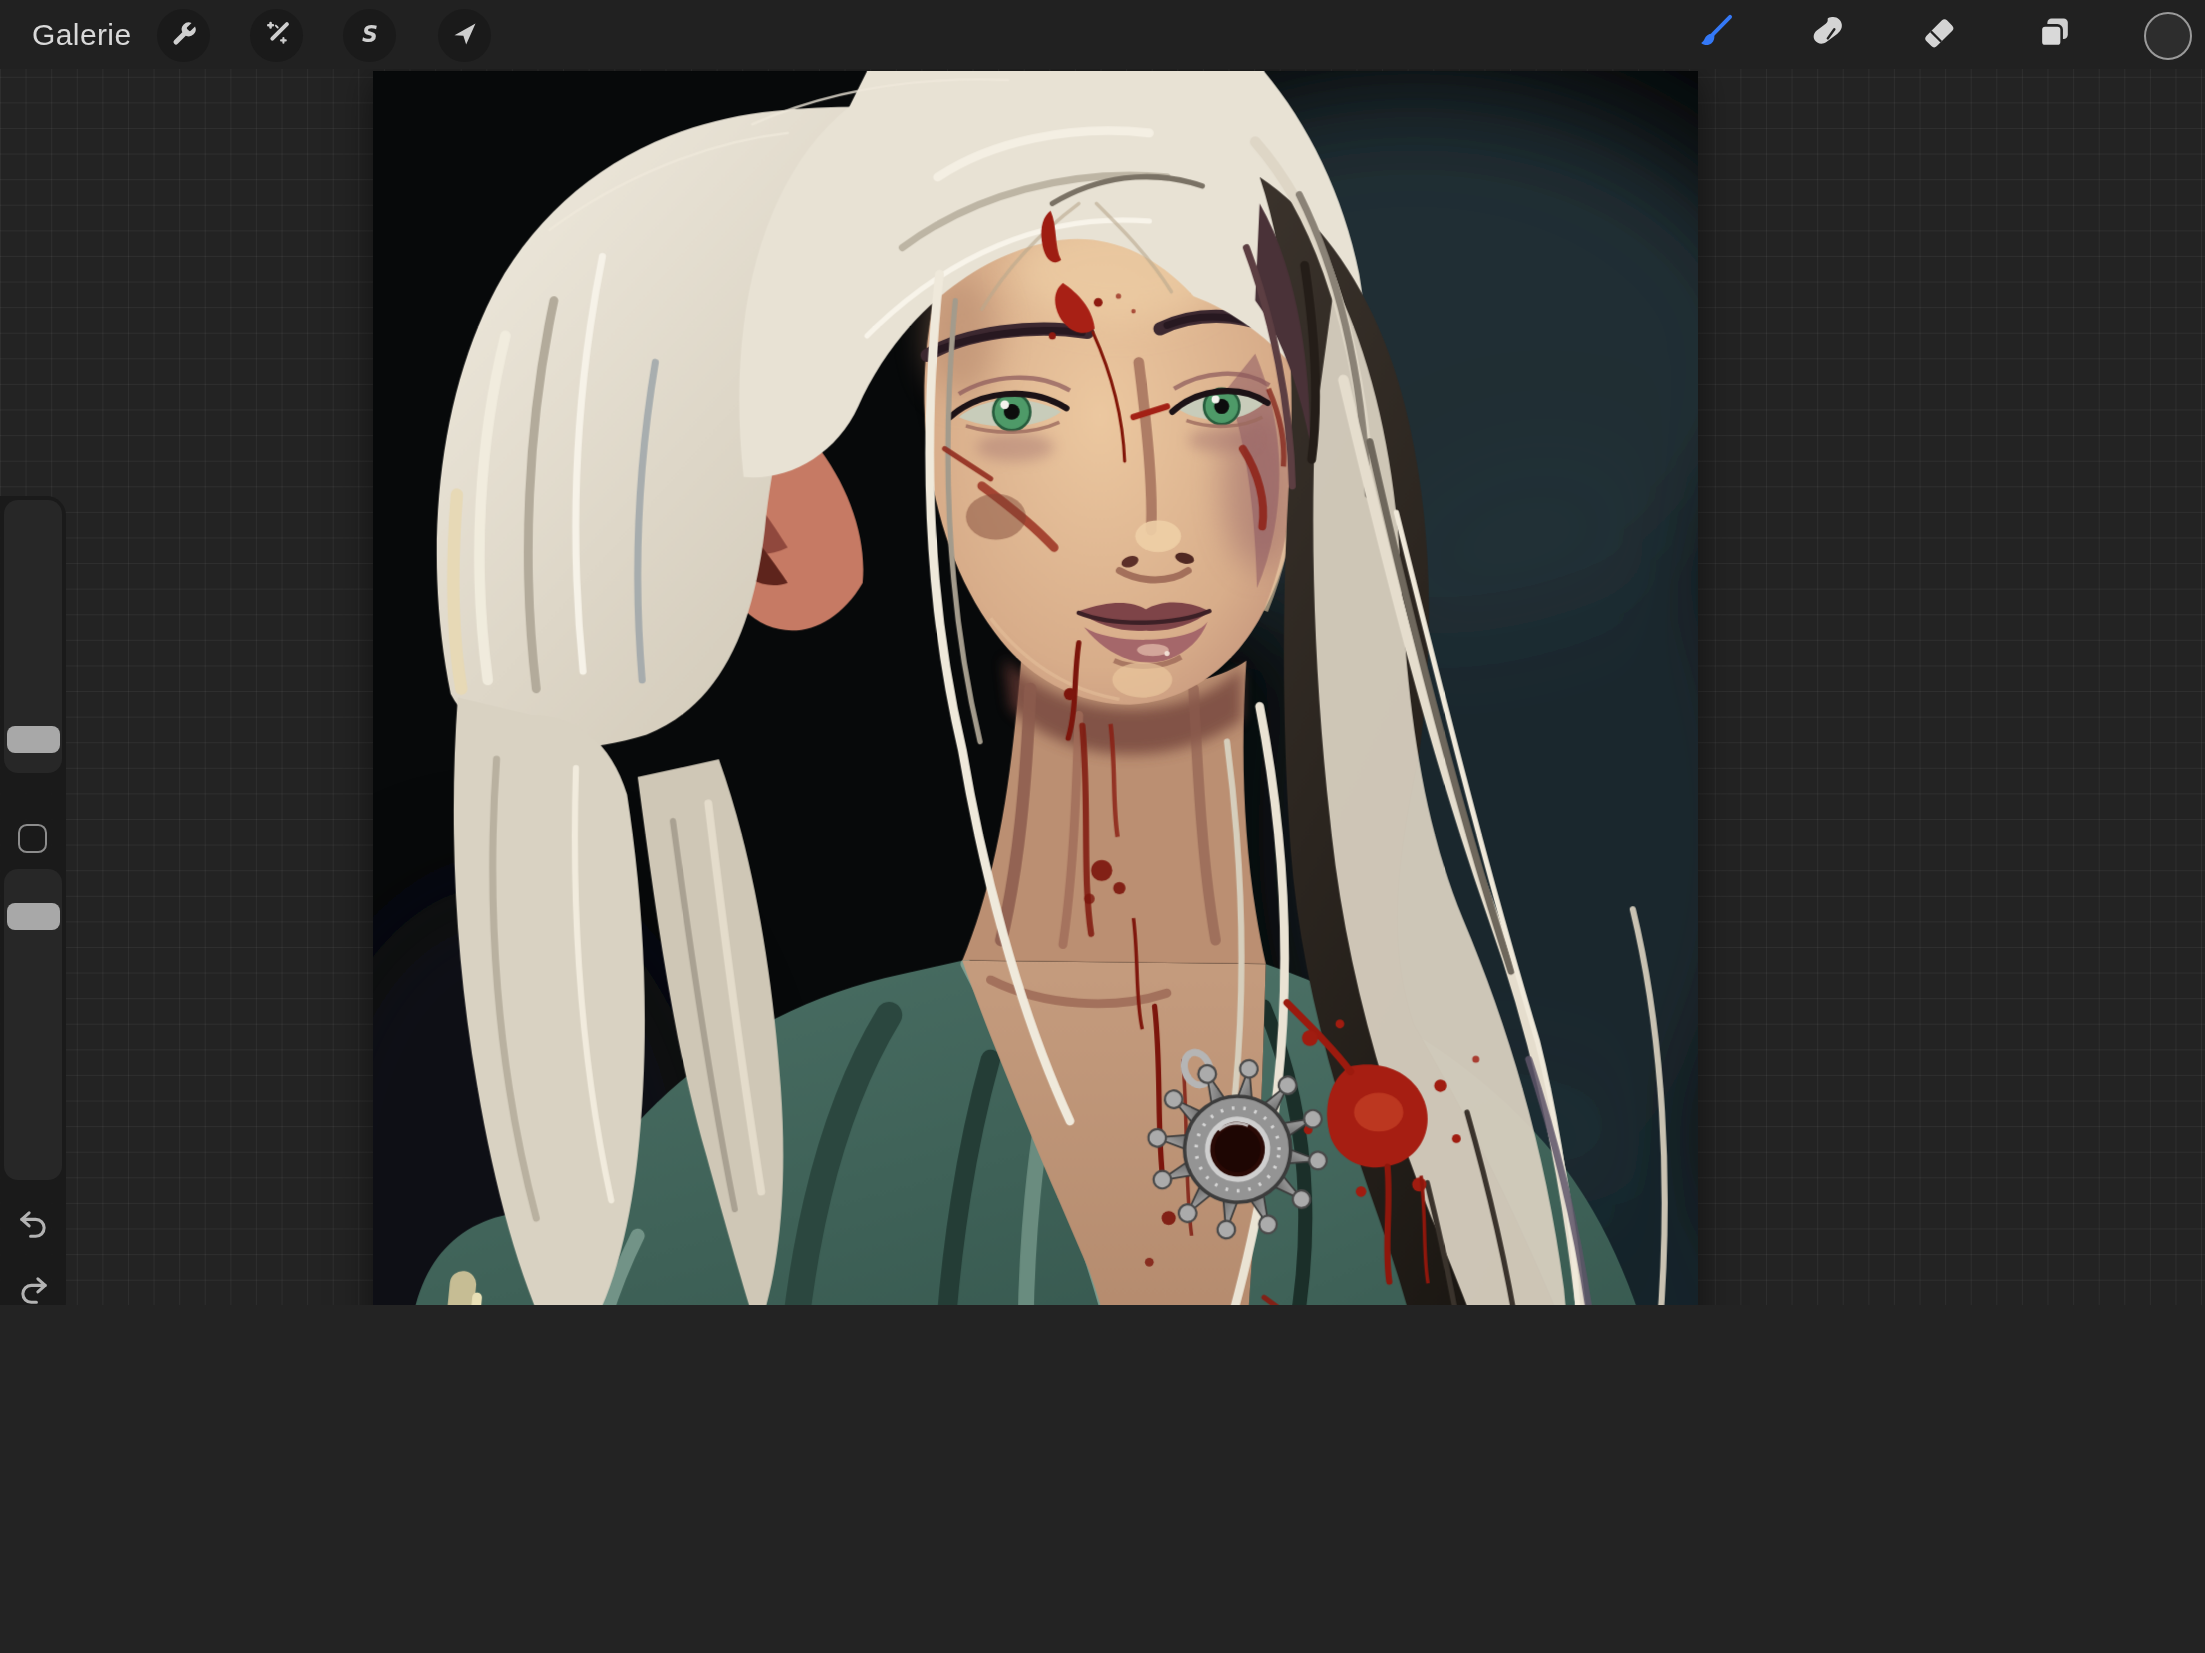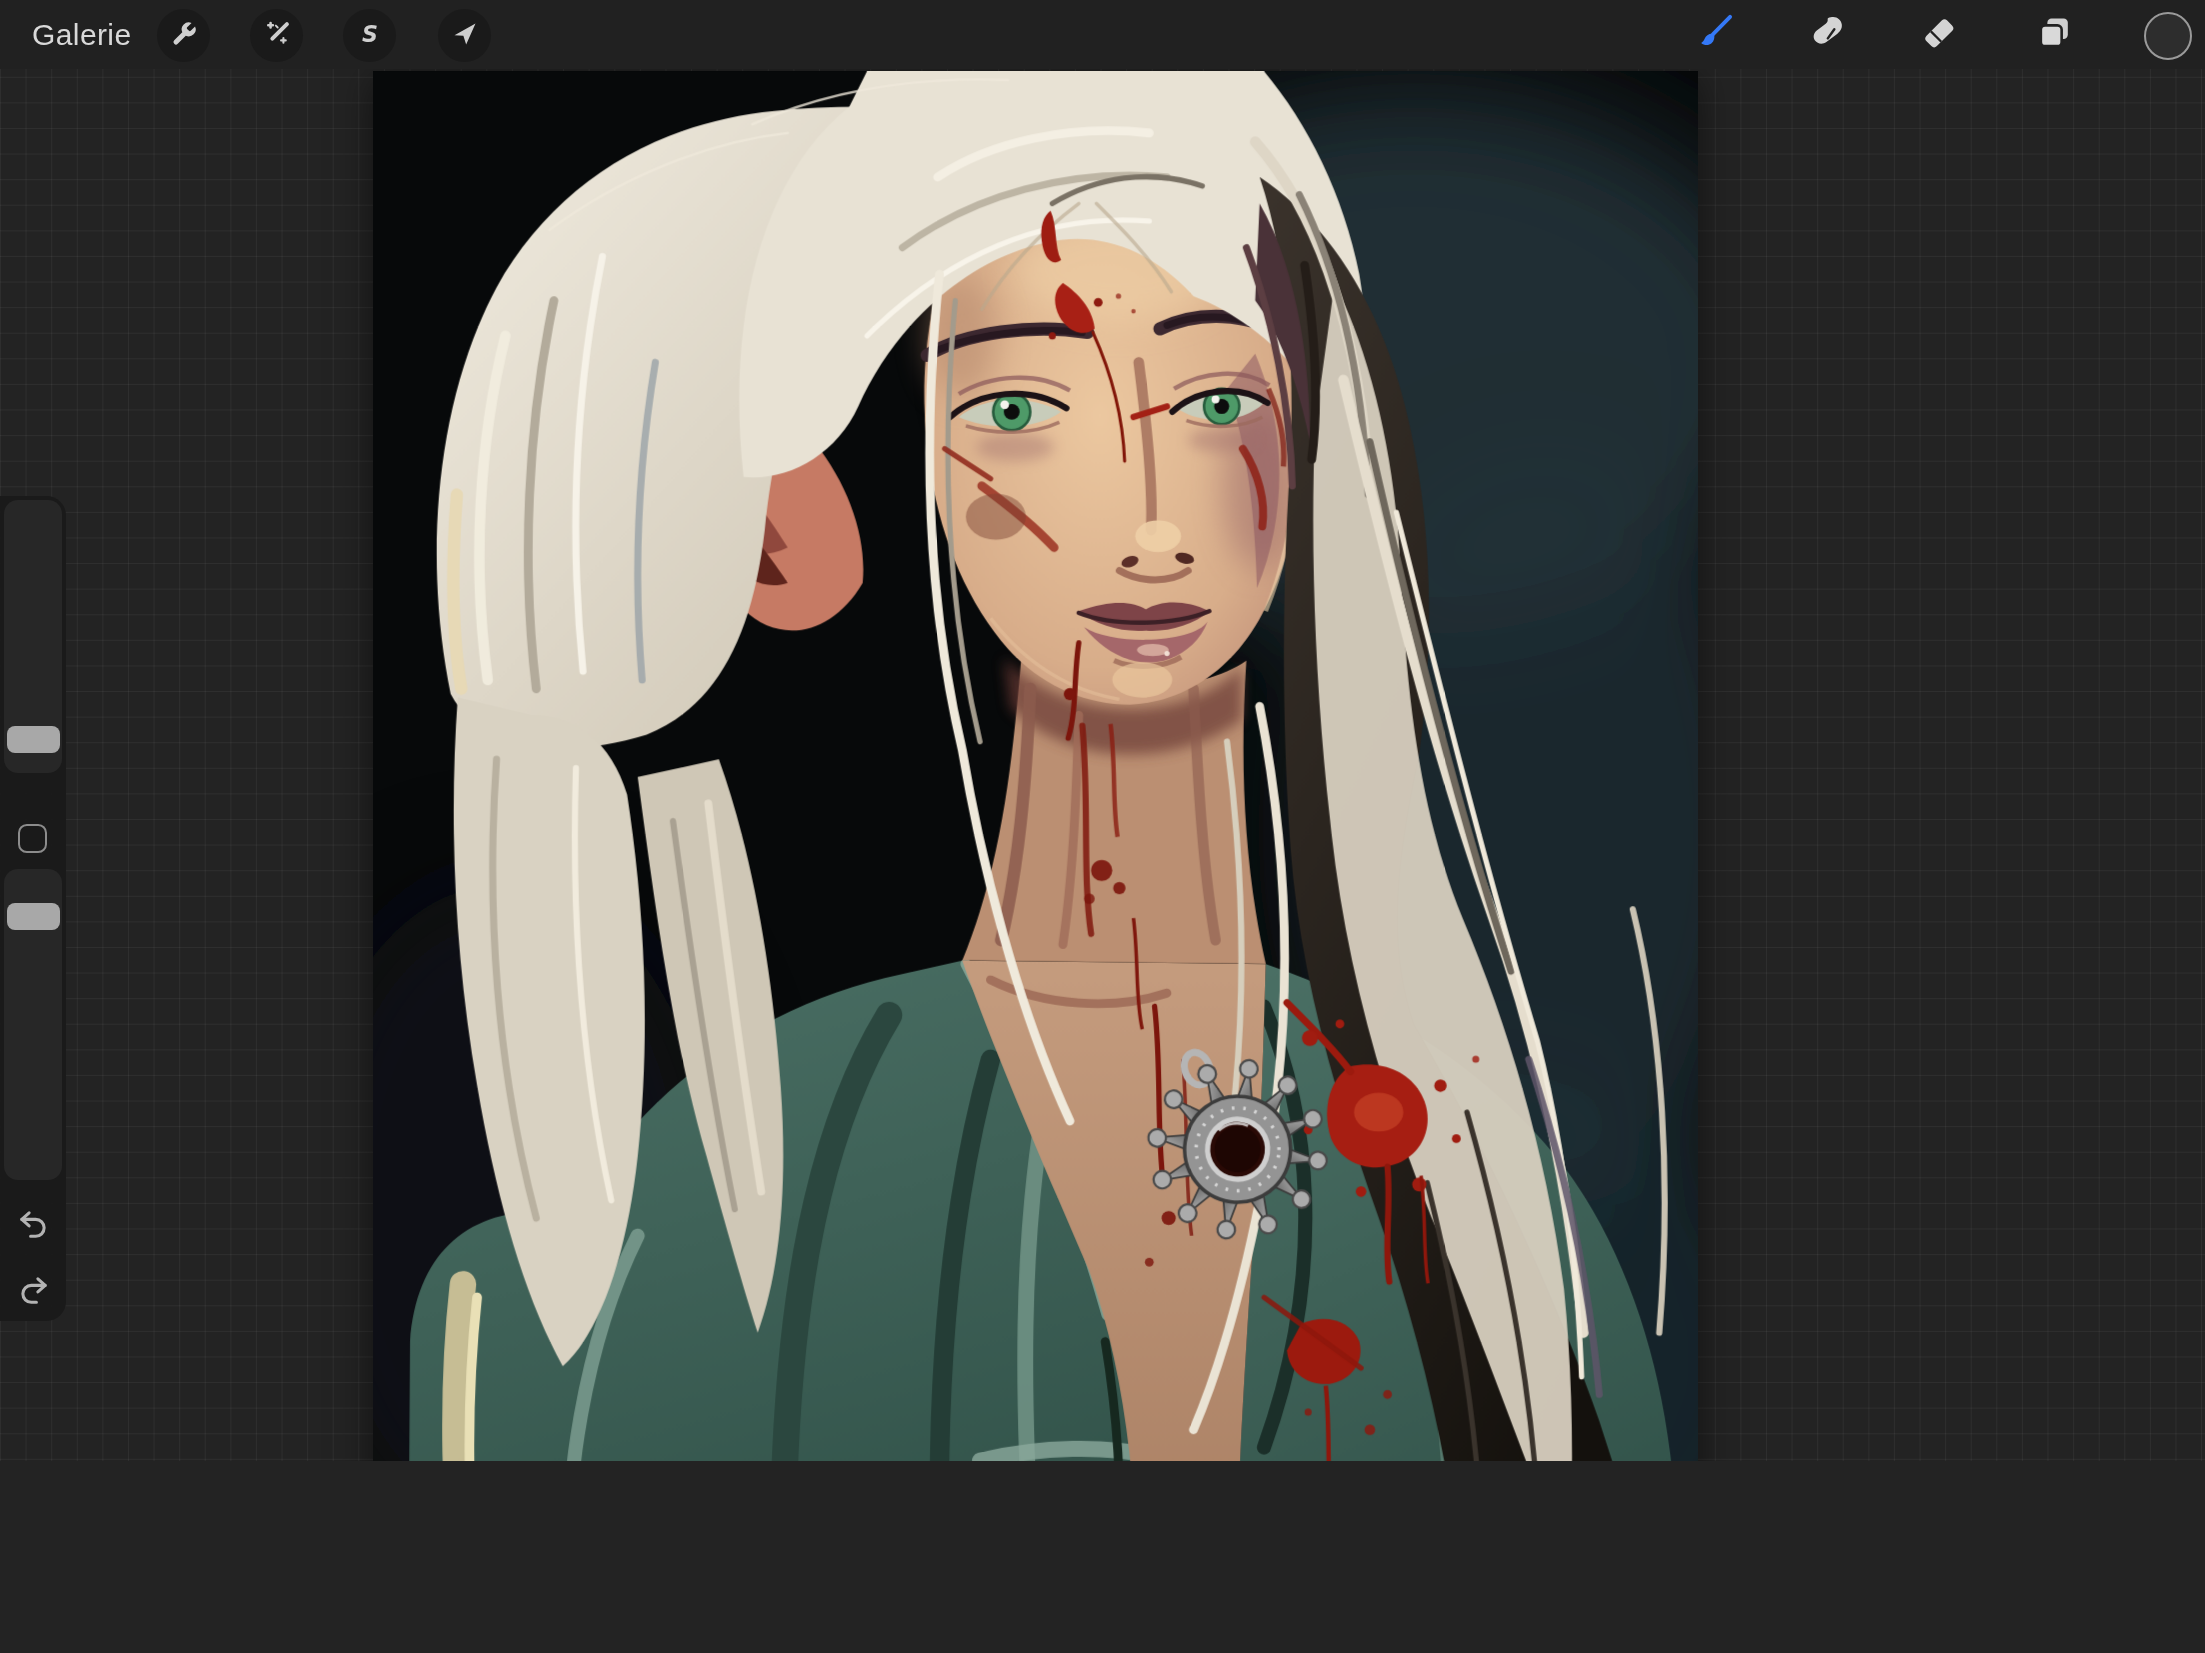--- a/index.html
+++ b/index.html
@@ -1,16 +1,16 @@
 <!DOCTYPE html>
 <html style="font-size:14px"><head>
 <meta charset="utf-8">
 <style>
   html,body{margin:0;padding:0;background:#232323;font-family:"Liberation Sans",sans-serif;}
-  .screen{position:relative;width:2206px;height:1461px;overflow:hidden;
+  .screen{position:relative;width:2206px;height:1305px;overflow:hidden;
     background-color:#232323;
     background-image:
       linear-gradient(rgba(255,255,255,.05) 1.3px, transparent 1.3px),
       linear-gradient(90deg, rgba(255,255,255,.05) 1.3px, transparent 1.3px);
     background-size:25.6px 25.6px;}
   
   .topbar{position:absolute;left:0;top:0;width:2206px;height:69px;background:#212121;z-index:30;}
   .gallery-btn{position:absolute;left:32px;top:0;height:69px;display:flex;align-items:center;
     color:#d9d9d9;font-size:30px;letter-spacing:0.4px;cursor:default;}
   .circle-btn{position:absolute;top:8.8px;width:53px;height:53px;border-radius:50%;

